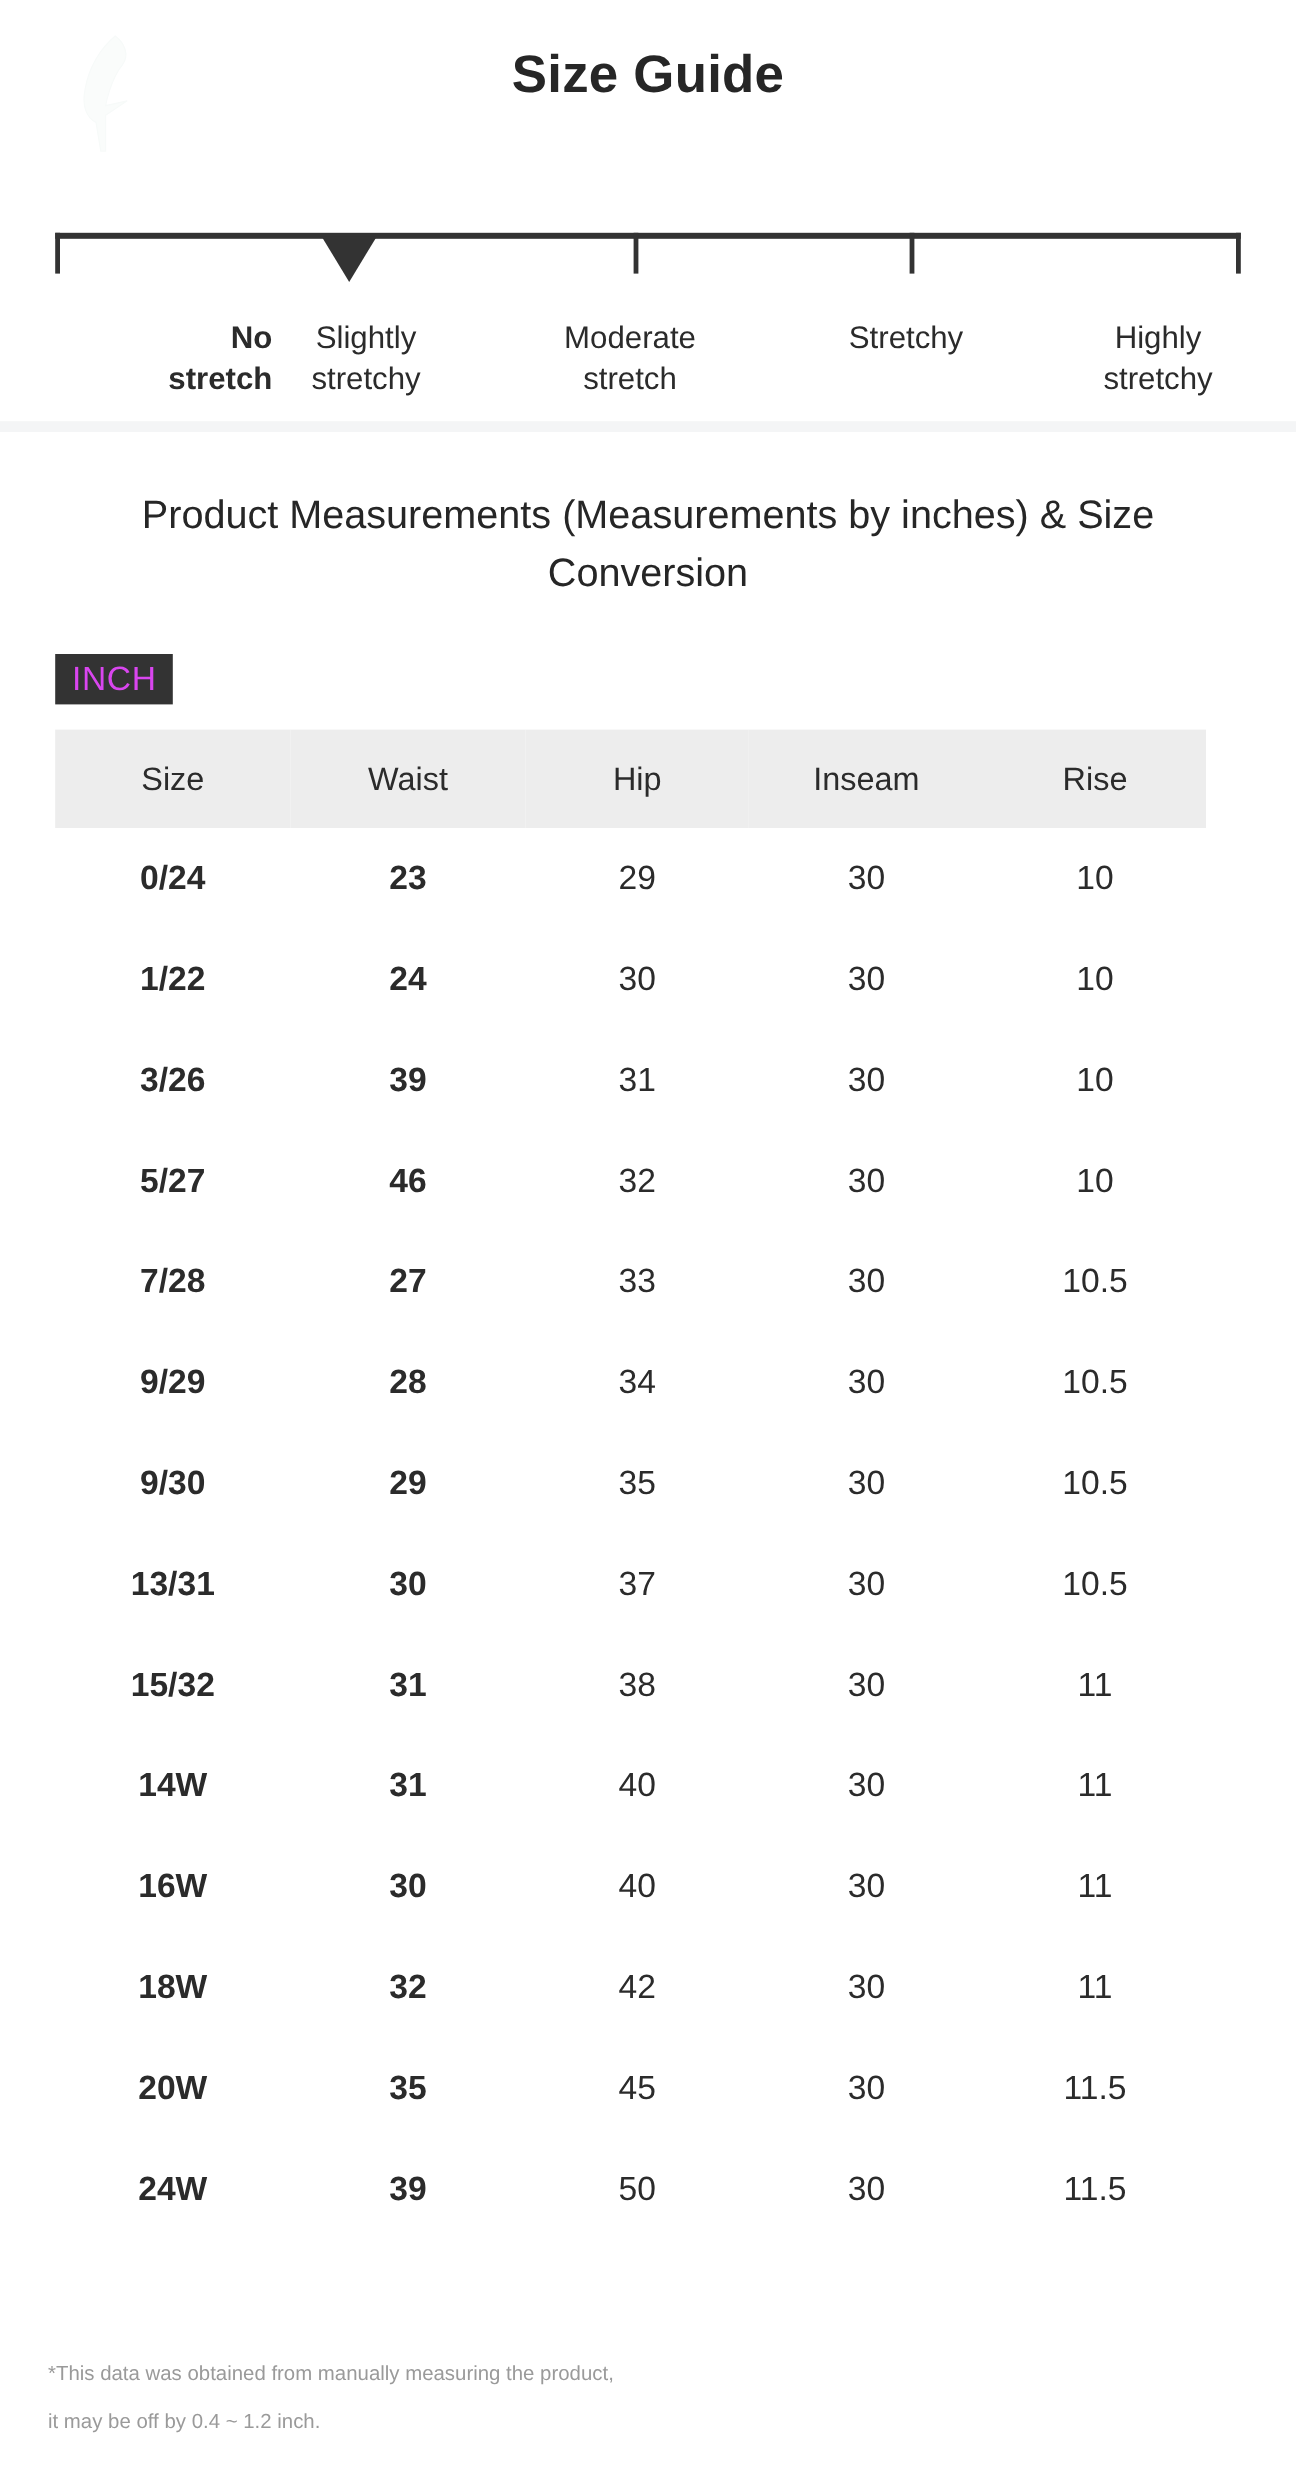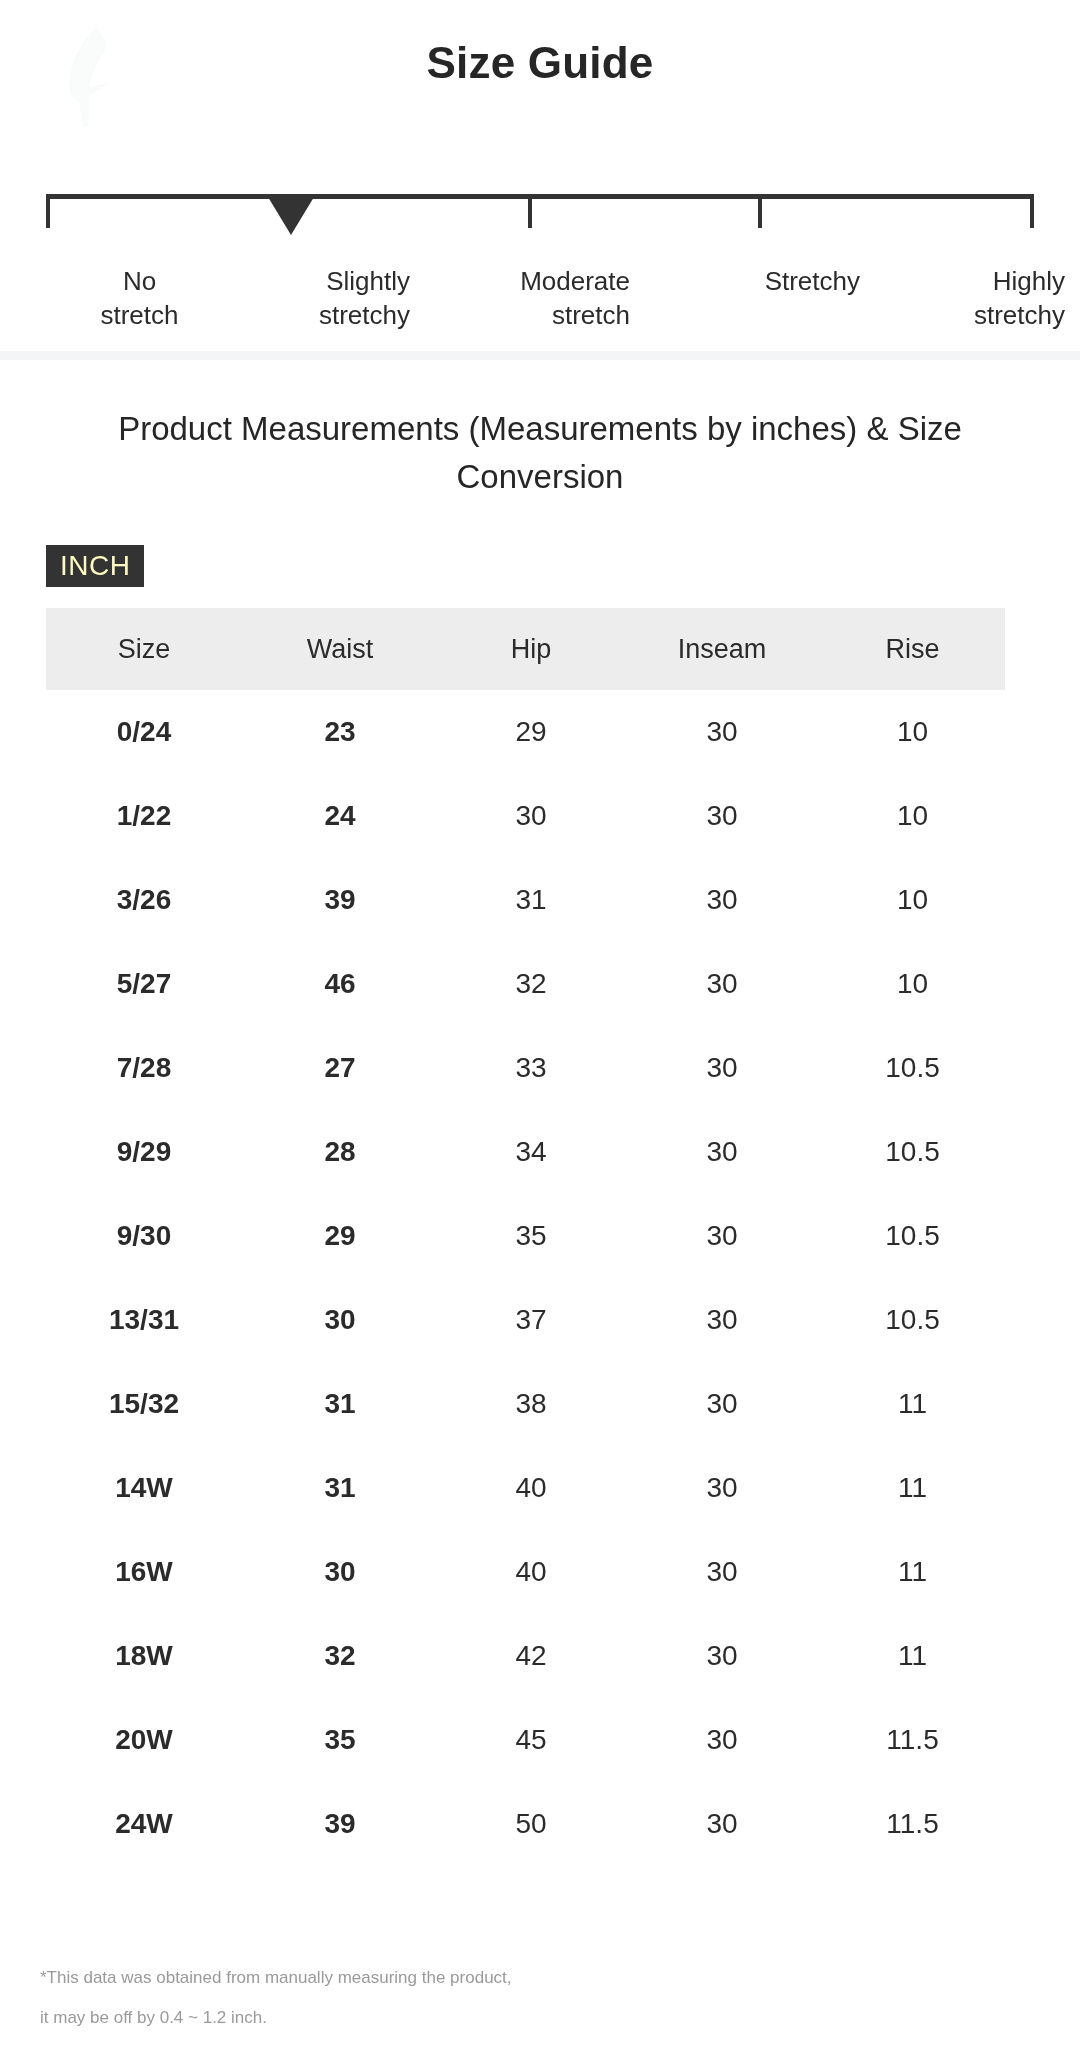--- a/index.html
+++ b/index.html
@@ -94,28 +94,28 @@
   .scale-labels {
     position: relative;
     margin: 6px auto 0;
     width: 1030px;
     height: 80px;
   }
 
   .scale-label {
     position: absolute;
     top: 0;
-    text-align: right;
+    text-align: center;
     font-size: 26px;
     line-height: 34px;
     color: #2b2b2b;
     white-space: pre-line;
   }
 
-  .scale-label.l0 { left: 20px;  width: 170px; text-align: center; padding-left: 19px; }
+  .scale-label.l0 { left: 32px;  width: 170px; text-align: right; padding-left: 19px; font-weight: bold; }
   .scale-label.l1 { left: 175px; width: 210px; }
   .scale-label.l2 { left: 395px; width: 210px; }
   .scale-label.l3 { left: 625px; width: 210px; }
   .scale-label.l4 { left: 840px; width: 200px; }
 
   
   .section-divider {
     position: absolute;
     left: 0;
     top: 351px;
@@ -136,21 +136,21 @@
     color: #262626;
   }
 
   .unit-badge {
     position: absolute;
     left: 46px;
     top: 545px;
     height: 42px;
     padding: 0 14px;
     background: #333333;
-    color: #fef9c3;
+    color: #d946ef;
     font-size: 28px;
     line-height: 42px;
     letter-spacing: 0.5px;
   }
 
   
   .size-table {
     position: absolute;
     left: 46px;
     top: 608px;

